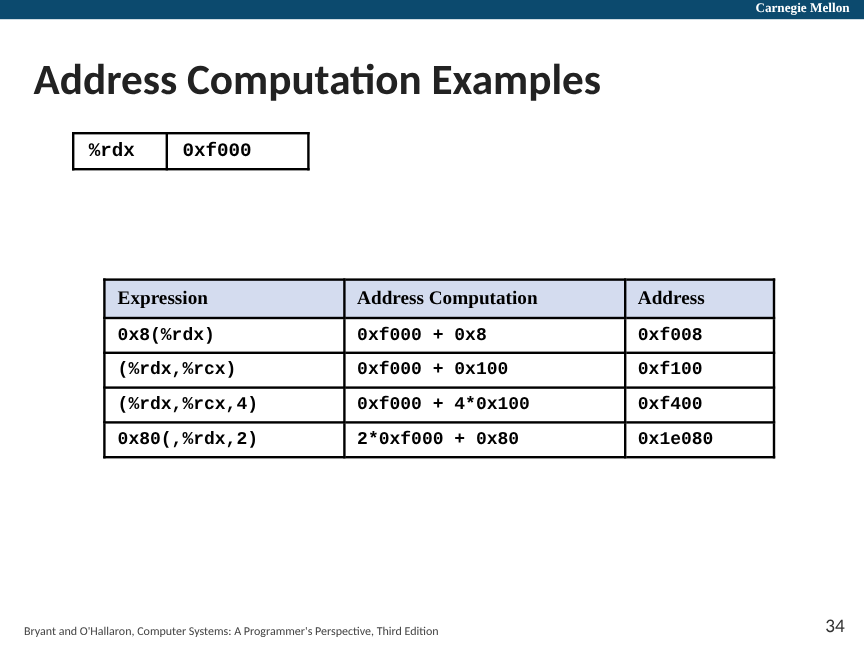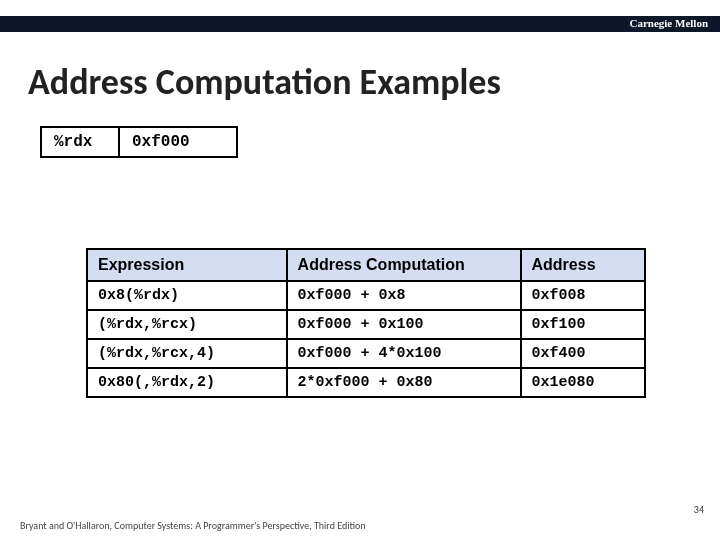--- a/index.html
+++ b/index.html
@@ -6,42 +6,41 @@
   body {
     width: 720px;
     height: 540px;
     background: #fff;
     font-family: Calibri, Arial, sans-serif;
     position: relative;
     overflow: hidden;
   }
   .topbar {
     height: 16px;
-    background: #0f172a;
+    background: #0c4a6e;
     width: 100%;
     position: relative;
-    margin-top: 16px;
   }
   .cmu {
     position: absolute;
     right: 12px;
     top: 1px;
     color: #fff;
     font-size: 11px;
     font-weight: bold;
     font-family: Georgia, 'Times New Roman', serif;
   }
   .title {
     margin: 28px 0 0 28px;
     font-size: 36px;
     font-weight: bold;
     color: #222;
   }
   .regtable {
-    margin: 22px 0 0 40px;
+    margin: 22px 0 0 60px;
     border-collapse: collapse;
   }
   .regtable td {
     border: 2px solid #000;
     padding: 4px 12px;
     font-family: "Courier New", monospace;
     font-weight: bold;
     font-size: 16px;
     background: #fff;
     height: 30px;
@@ -50,21 +49,21 @@
   .regtable td.c1 { width: 78px; }
   .regtable td.c2 { width: 118px; }
   .exptable {
     margin: 90px 0 0 86px;
     border-collapse: collapse;
     width: 560px;
   }
   .exptable th {
     border: 2px solid #000;
     background: #d4dcef;
-    font-family: Liberation Sans, sans-serif;
+    font-family: Liberation Serif, serif;
     font-weight: bold;
     font-size: 16px;
     text-align: left;
     padding: 6px 10px;
     height: 32px;
     vertical-align: middle;
   }
   .exptable td {
     border: 2px solid #000;
     font-family: Liberation Mono, monospace;
@@ -81,23 +80,23 @@
   .footer {
     position: absolute;
     bottom: 8px;
     left: 20px;
     font-size: 10px;
     color: #444;
     font-family: Calibri, Arial, sans-serif;
   }
   .pagenum {
     position: absolute;
-    bottom: 24px;
+    bottom: 8px;
     right: 16px;
-    font-size: 10px;
+    font-size: 16px;
     color: #333;
   }
 </style>
 </head>
 <body>
 
 <div class="topbar">
   <div class="cmu">Carnegie Mellon</div>
 </div>
 

